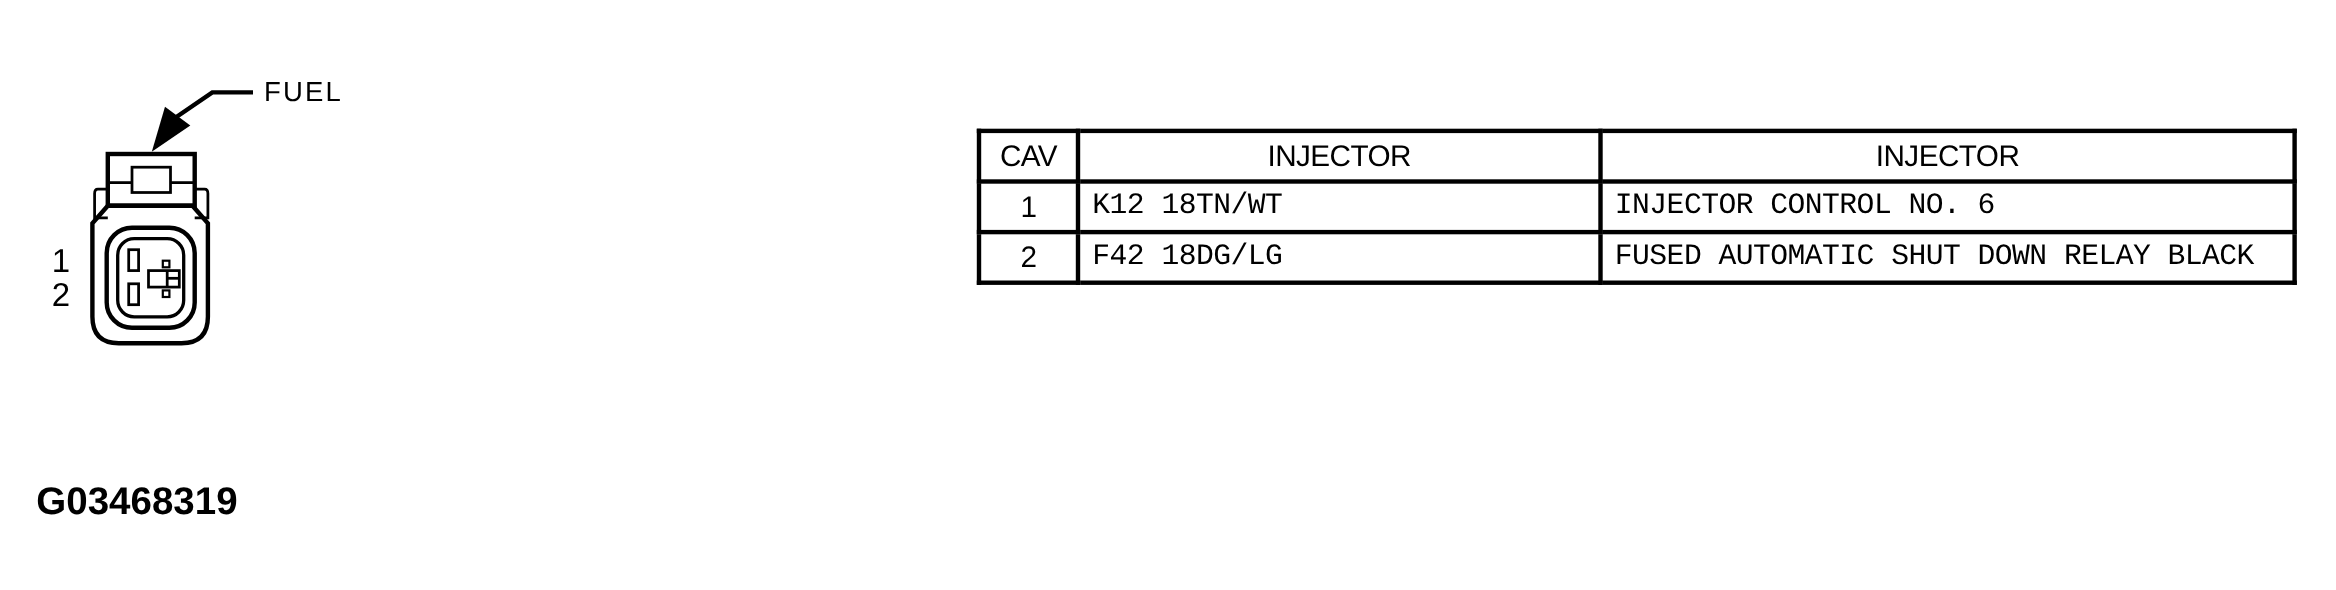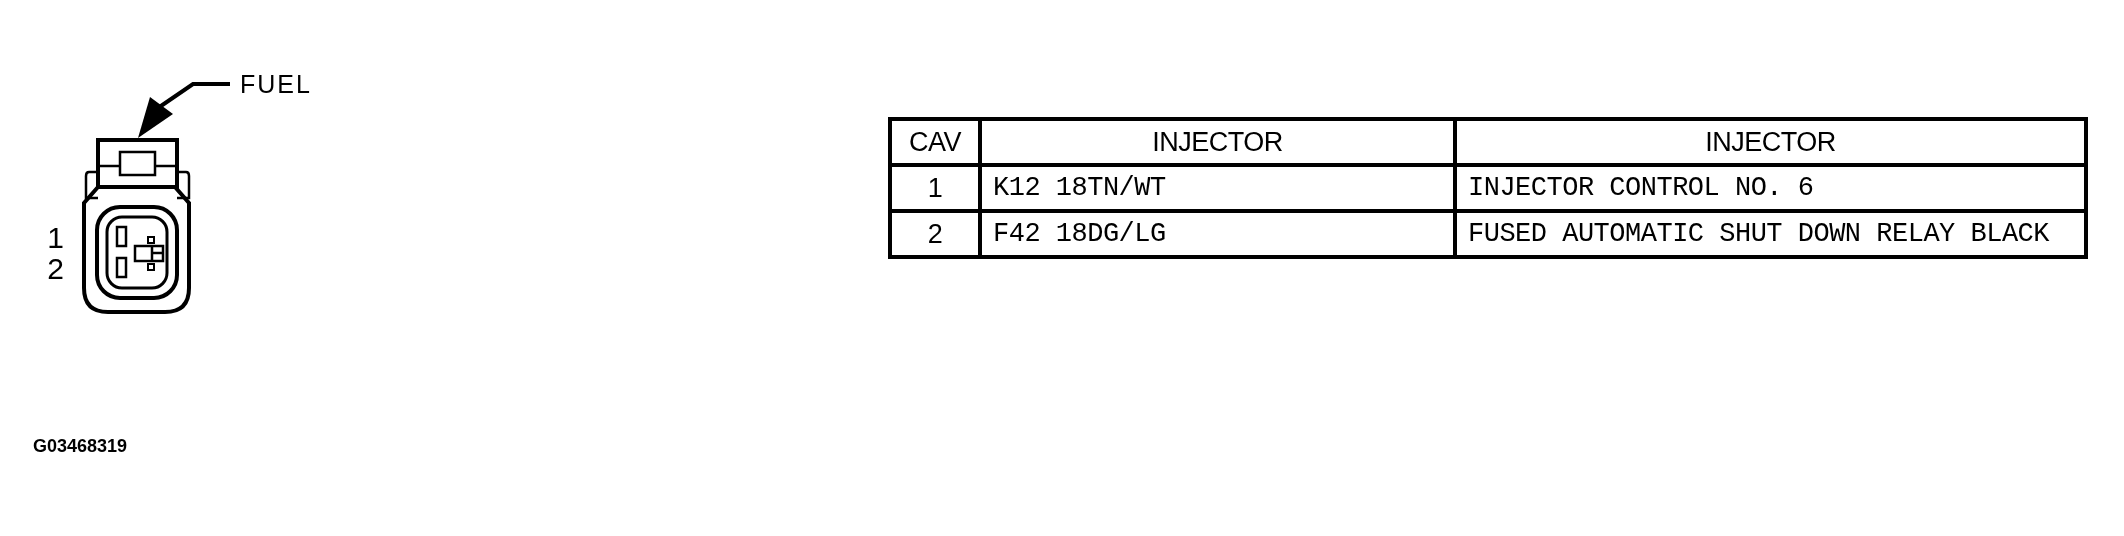--- a/index.html
+++ b/index.html
@@ -47,21 +47,21 @@
     width: 230px;
     text-align: center;
     font-size: 31px;
     line-height: 42px;
     letter-spacing: -0.5px;
     white-space: nowrap;
   }
   .figure-id {
     position: absolute;
     left: 33px; top: 436px;
-    font-size: 18px;
+    font-size: 35px;
     font-weight: bold;
   }
   
   .pinout-table {
     position: absolute;
     left: 888px; top: 117px;
     border-collapse: collapse;
     table-layout: fixed;
     width: 1196px;
     font-size: 27px;

